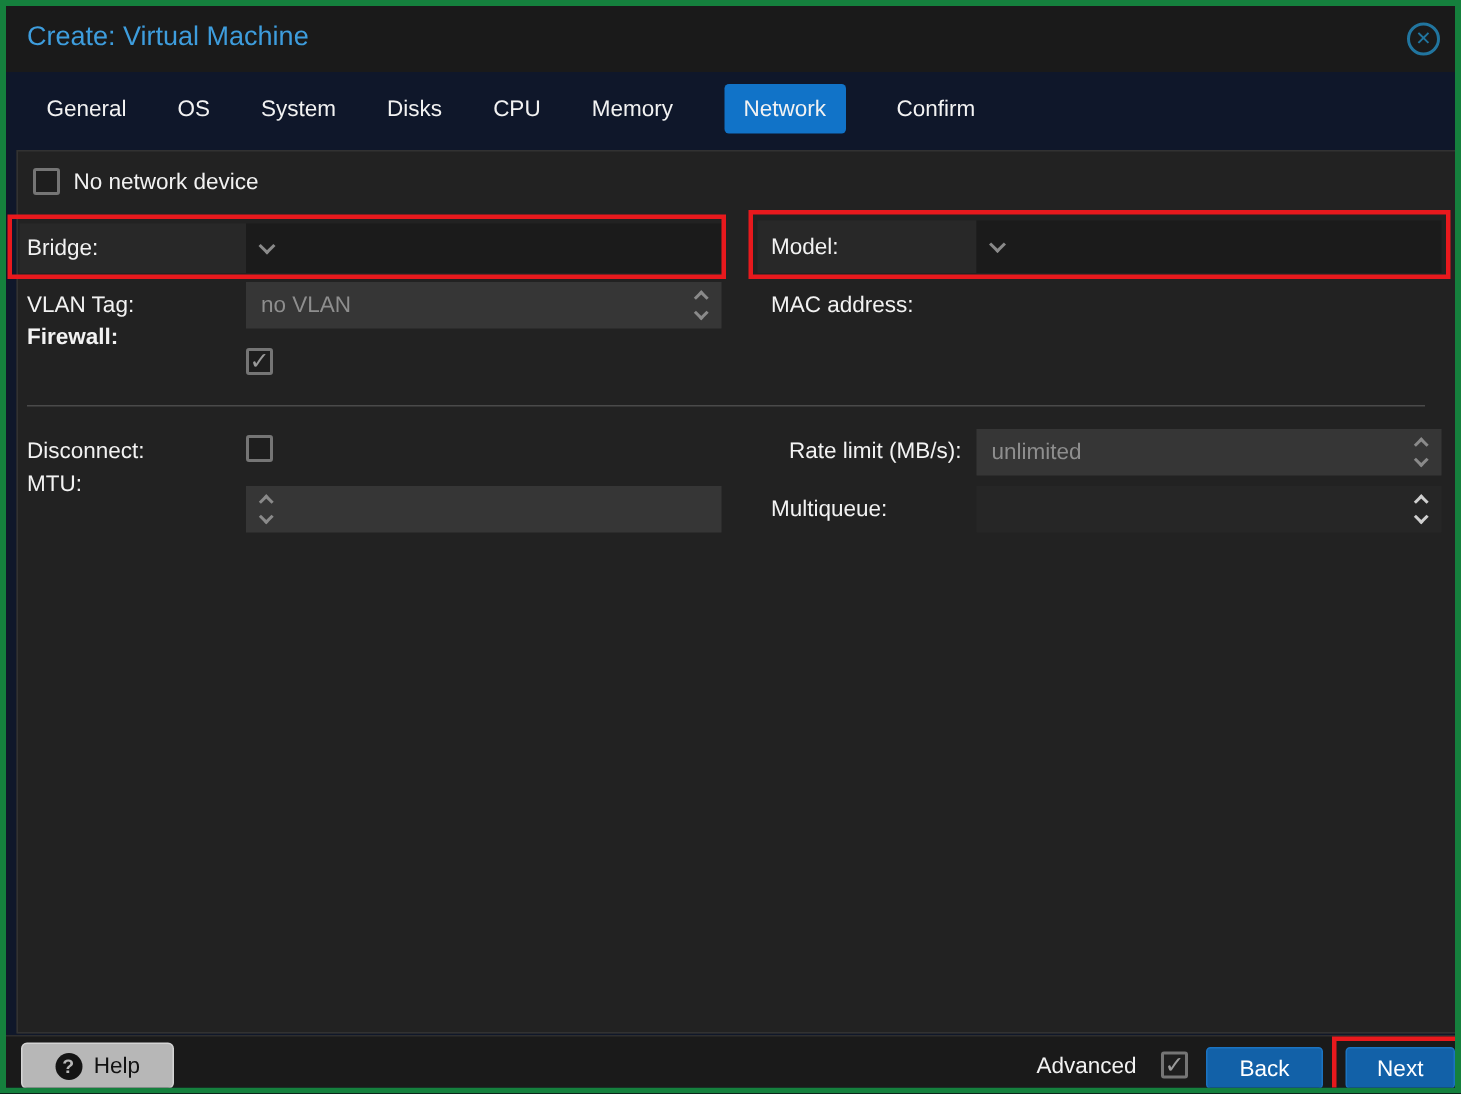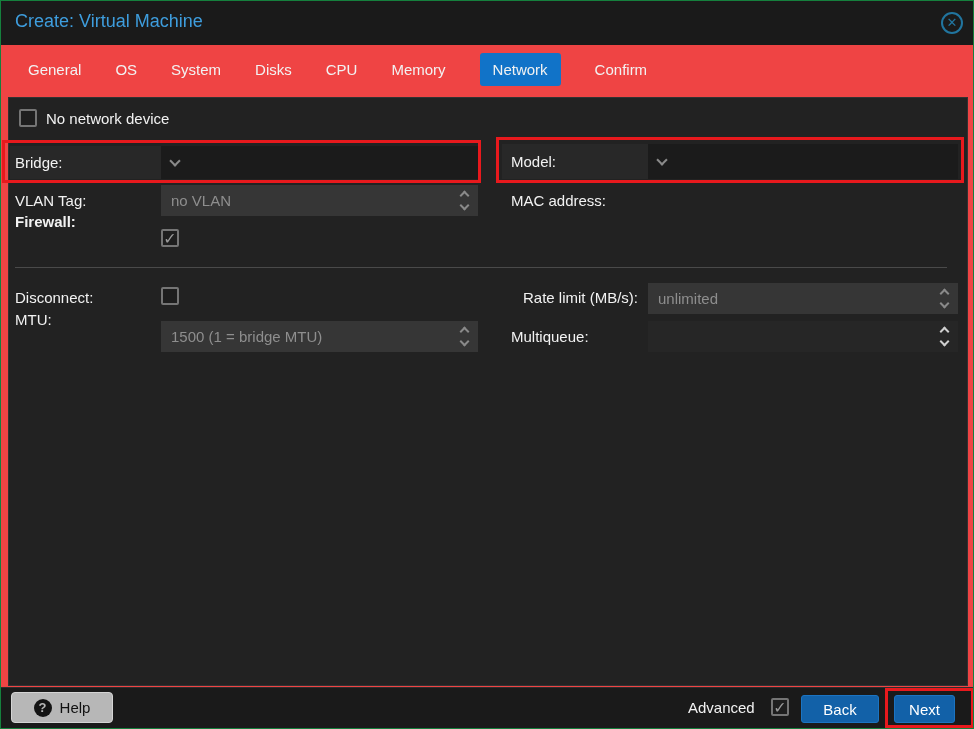--- a/index.html
+++ b/index.html
@@ -1,20 +1,20 @@
 <!DOCTYPE html>
 <html><head>
 <meta charset="utf-8">
 <style>
   * { margin:0; padding:0; box-sizing:border-box; }
   html,body { background:#000; }
   body { font-family:"Liberation Sans", sans-serif; }
   .window {
     position:relative; width:974px; height:729px;
-    background:#ef4444; border:1px solid #15803d; overflow:hidden;
+    background:#0f172a; border:4px solid #15803d; overflow:hidden;
   }
   
   .titlebar { position:absolute; left:0; top:0; width:100%; height:44px; background:#1a1a1a; }
   .title { position:absolute; left:14px; top:10px; font-size:18px; color:#3e9ddd; }
   .close-btn {
     position:absolute; right:10px; top:11px; width:22px; height:22px;
     border:2px solid #21759f; border-radius:50%;
     color:#21759f; font-size:13px; line-height:18px; text-align:center; cursor:pointer;
   }
   
@@ -131,21 +131,20 @@
   <div class="field disabled-field" style="left:647px; top:282px; width:310px; height:31px;">
     <span class="val">unlimited</span>
     <span class="spinner">
         <span class="up"></span>
         <span class="down"></span>
       </span>
   </div>
 
   <div class="row-label" style="left:14px; top:310px;">MTU:</div>
   <div class="field disabled-field" style="left:160px; top:320px; width:317px; height:31px;">
-    <span class="val">1500 (1 = bridge MTU)</span>
     <span class="spinner">
         <span class="up"></span>
         <span class="down"></span>
       </span>
   </div>
 
   <div class="row-label" style="left:510px; top:327px;">Multiqueue:</div>
   <div class="field enabled-field" style="left:647px; top:320px; width:310px; height:31px;">
     <span class="val"></span>
     <span class="spinner bright">
@@ -155,20 +154,20 @@
   </div>
 
   <div class="footer">
     <div class="help-btn">
       <span class="q">?</span>
       <span class="txt">Help</span>
     </div>
     <div class="adv-label">Advanced</div>
     <div class="checkbox checked" style="left:770px; top:10px;"><span>✓</span></div>
     <div class="btn" style="left:800px; width:78px;">Back</div>
-    <div class="btn" style="left:893px; width:61px;">Next</div>
+    <div class="btn" style="left:893px; width:73px;">Next</div>
   </div>
 
   <div class="red-rect" style="left:1px; top:139px; width:479px; height:43px;"></div>
   <div class="red-rect" style="left:495px; top:136px; width:468px; height:46px;"></div>
   <div class="red-rect" style="left:884px; top:687px; width:89px; height:40px;"></div>
 
 </div>
 
 </body></html>

